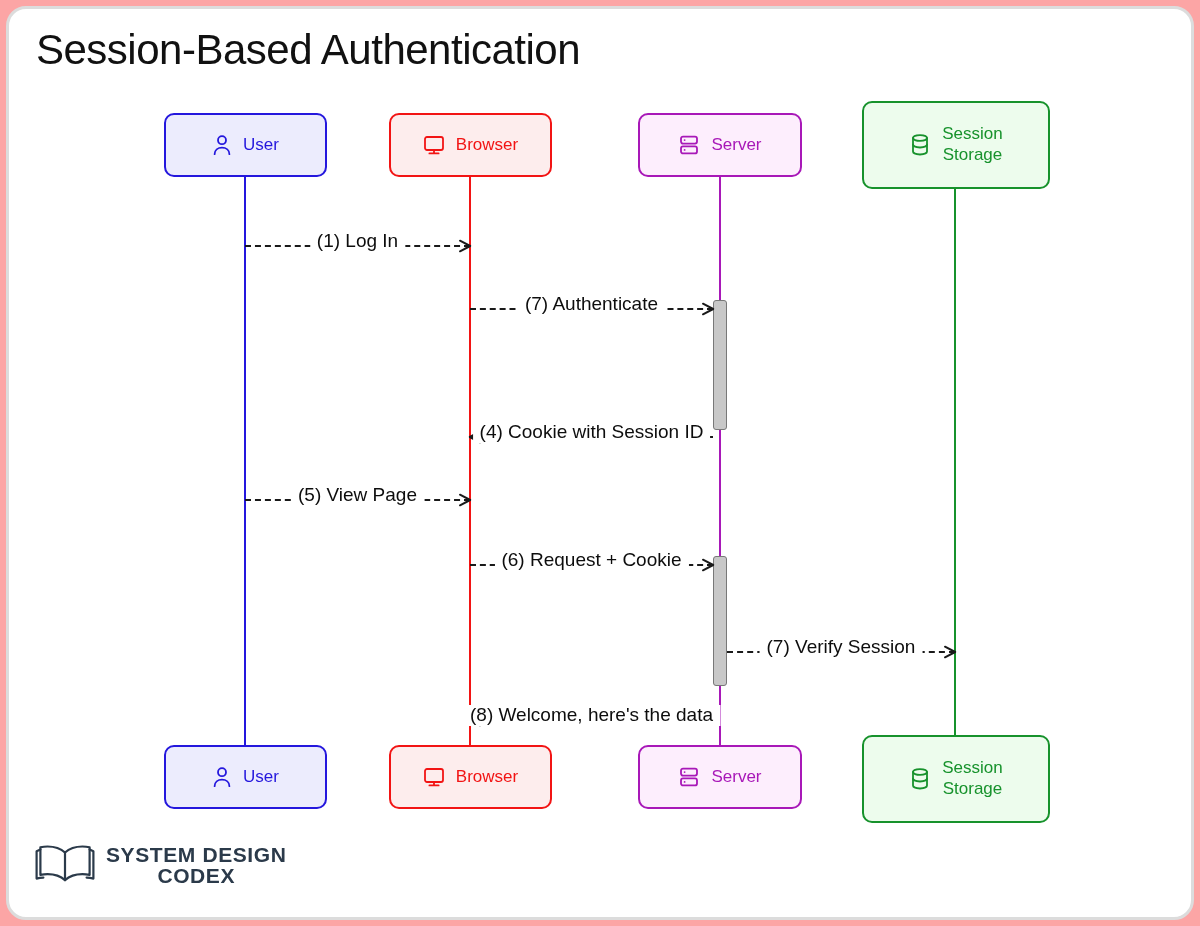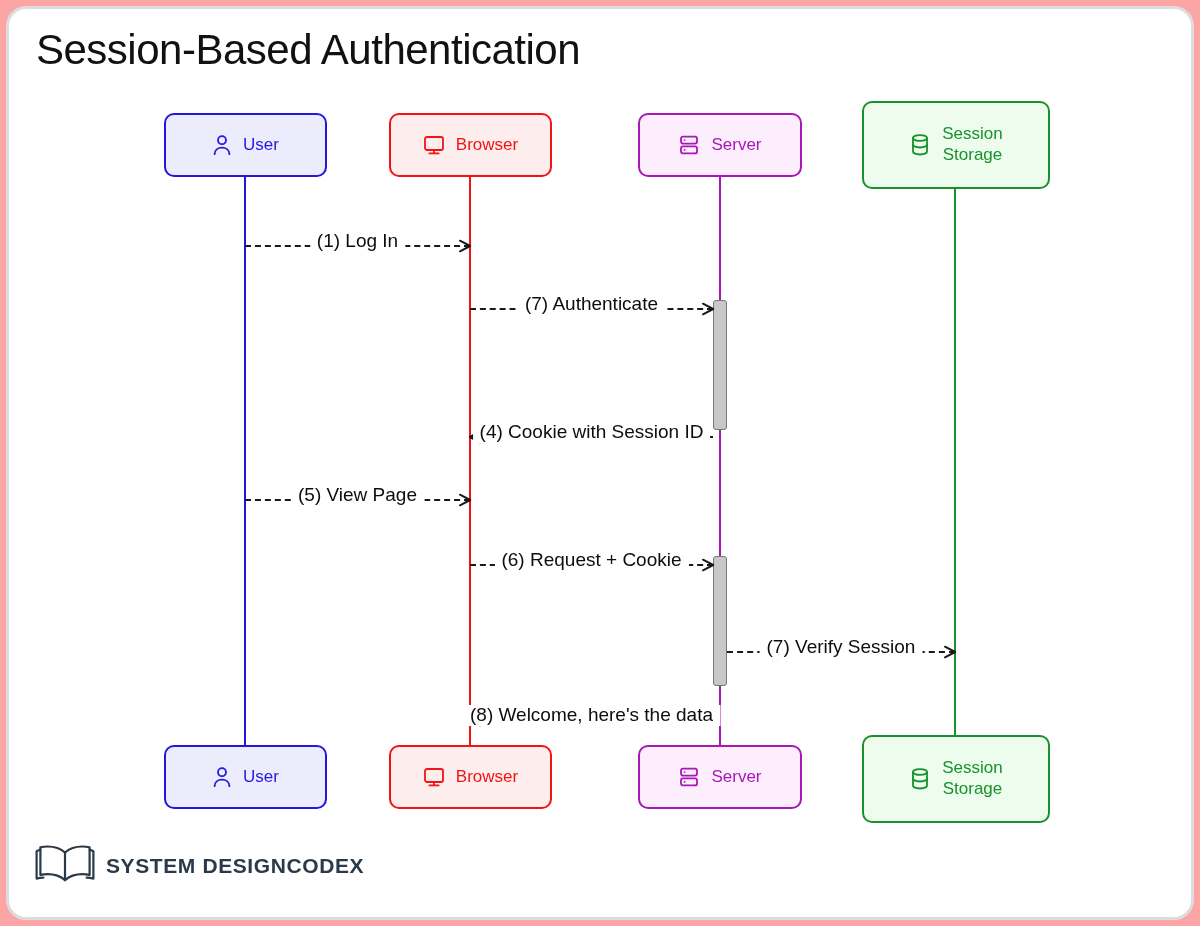--- a/index.html
+++ b/index.html
@@ -113,21 +113,21 @@
   
   #logo {
     position: absolute;
     left: 34px; top: 840px;
     display: flex;
     align-items: center;
     gap: 10px;
   }
   #logo .logo-text {
     display: flex;
-    flex-direction: row;
+    flex-direction: column;
     align-items: center;
     line-height: 1.0;
   }
   #logo .logo-line1 {
     font-size: 21px;
     font-weight: bold;
     color: #2b3a4a;
     letter-spacing: 0.6px;
   }
   #logo .logo-line2 {

